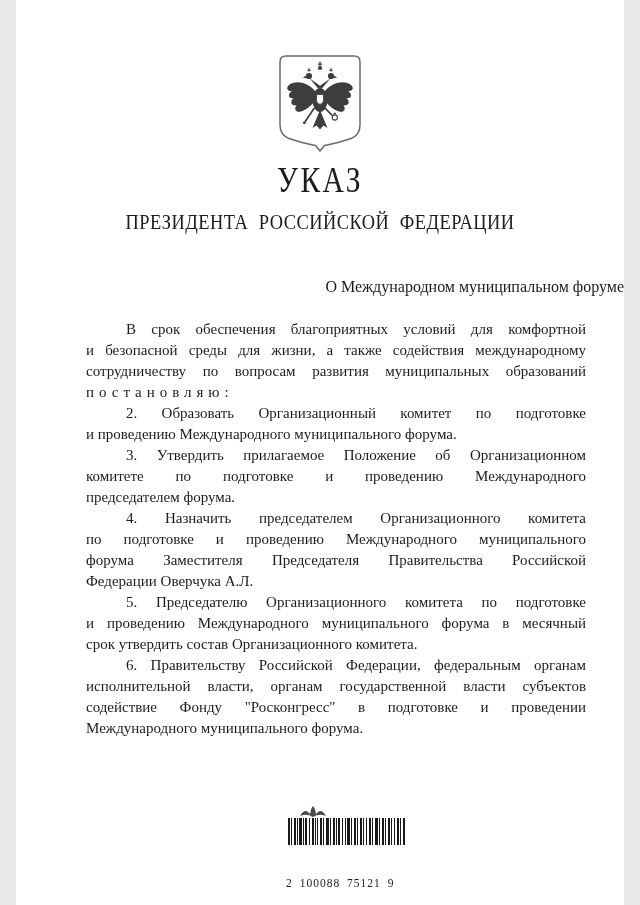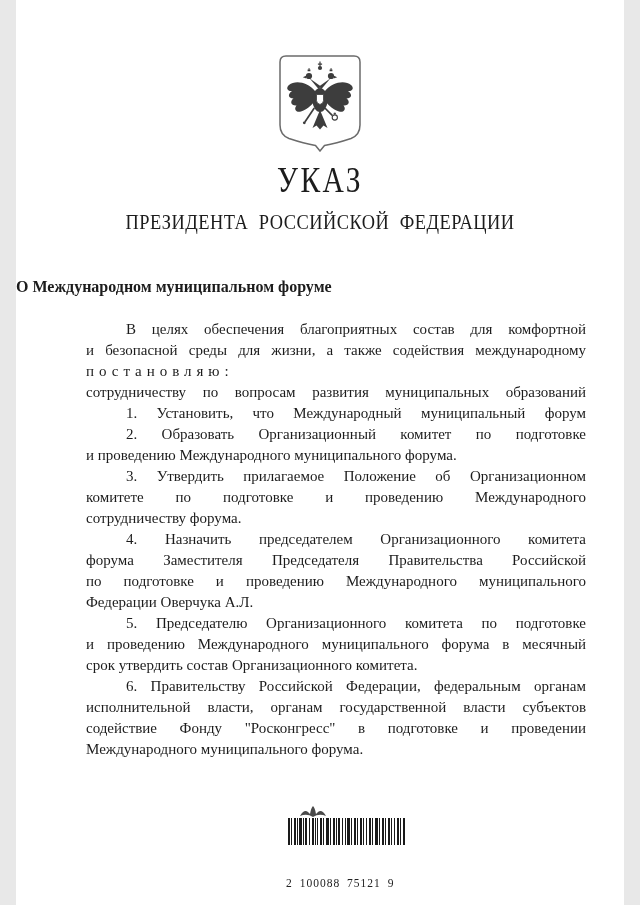--- a/index.html
+++ b/index.html
@@ -30,22 +30,22 @@
     position:absolute;top:210px;left:0;right:0;
     text-align:center;
     font-size:20px;line-height:24px;
     letter-spacing:0.5px;word-spacing:6px;
     transform:scaleX(0.92);
     transform-origin:center;
     white-space:nowrap;
   }
   .subject{
     position:absolute;top:277px;left:0;right:0;
-    text-align:left;
-    font-weight:bold;
+    text-align:right;
+    font-weight:normal;
     font-size:16px;line-height:20px;
   }
   .body-block{
     position:absolute;left:70px;top:319px;width:500px;
     font-size:15px;
   }
   .para{margin:0;}
   .line{
     line-height:21px;
     text-align:justify;
@@ -109,41 +109,40 @@
       <path d="M55.8 59.9 V57.6 M54.6 58.4 H57" stroke="#3d3d3d" stroke-width="0.9" fill="none"></path>
     </svg>
   </div>
 
   <div class="title">УКАЗ</div>
   <div class="subtitle">ПРЕЗИДЕНТА РОССИЙСКОЙ ФЕДЕРАЦИИ</div>
   <div class="subject">О Международном муниципальном форуме</div>
 
   <div class="body-block">
     <div class="para">
-      <div class="line first">В целях обеспечения благоприятных состав для комфортной</div>
+      <div class="line first">В срок обеспечения благоприятных условий для комфортной</div>
       <div class="line">и безопасной среды для жизни, а также содействия международному</div>
+      <div class="line">сотрудничеству по вопросам развития муниципальных образований</div>
       <div class="line last resolve">постановляю:</div>
-      <div class="line">сотрудничеству по вопросам развития муниципальных образований</div>
-    </div>
-    <div class="para">
-      <div class="line first">1.&nbsp;Установить, что Международный муниципальный форум</div>
+    </div>
+    <div class="para">
     </div>
     <div class="para">
       <div class="line first">2.&nbsp;Образовать Организационный комитет по подготовке</div>
       <div class="line last">и&nbsp;проведению Международного муниципального форума.</div>
     </div>
     <div class="para">
       <div class="line first">3.&nbsp;Утвердить прилагаемое Положение об Организационном</div>
       <div class="line">комитете по подготовке и проведению Международного</div>
-      <div class="line last">сотрудничеству форума.</div>
+      <div class="line last">председателем форума.</div>
     </div>
     <div class="para">
       <div class="line first">4.&nbsp;Назначить председателем Организационного комитета</div>
+      <div class="line">по подготовке и проведению Международного муниципального</div>
       <div class="line">форума Заместителя Председателя Правительства Российской</div>
-      <div class="line">по подготовке и проведению Международного муниципального</div>
       <div class="line last">Федерации Оверчука А.Л.</div>
     </div>
     <div class="para">
       <div class="line first">5.&nbsp;Председателю Организационного комитета по подготовке</div>
       <div class="line">и&nbsp;проведению Международного муниципального форума в&nbsp;месячный</div>
       <div class="line last">срок утвердить состав Организационного комитета.</div>
     </div>
     <div class="para">
       <div class="line first">6.&nbsp;Правительству Российской Федерации, федеральным органам</div>
       <div class="line">исполнительной власти, органам государственной власти субъектов</div>

